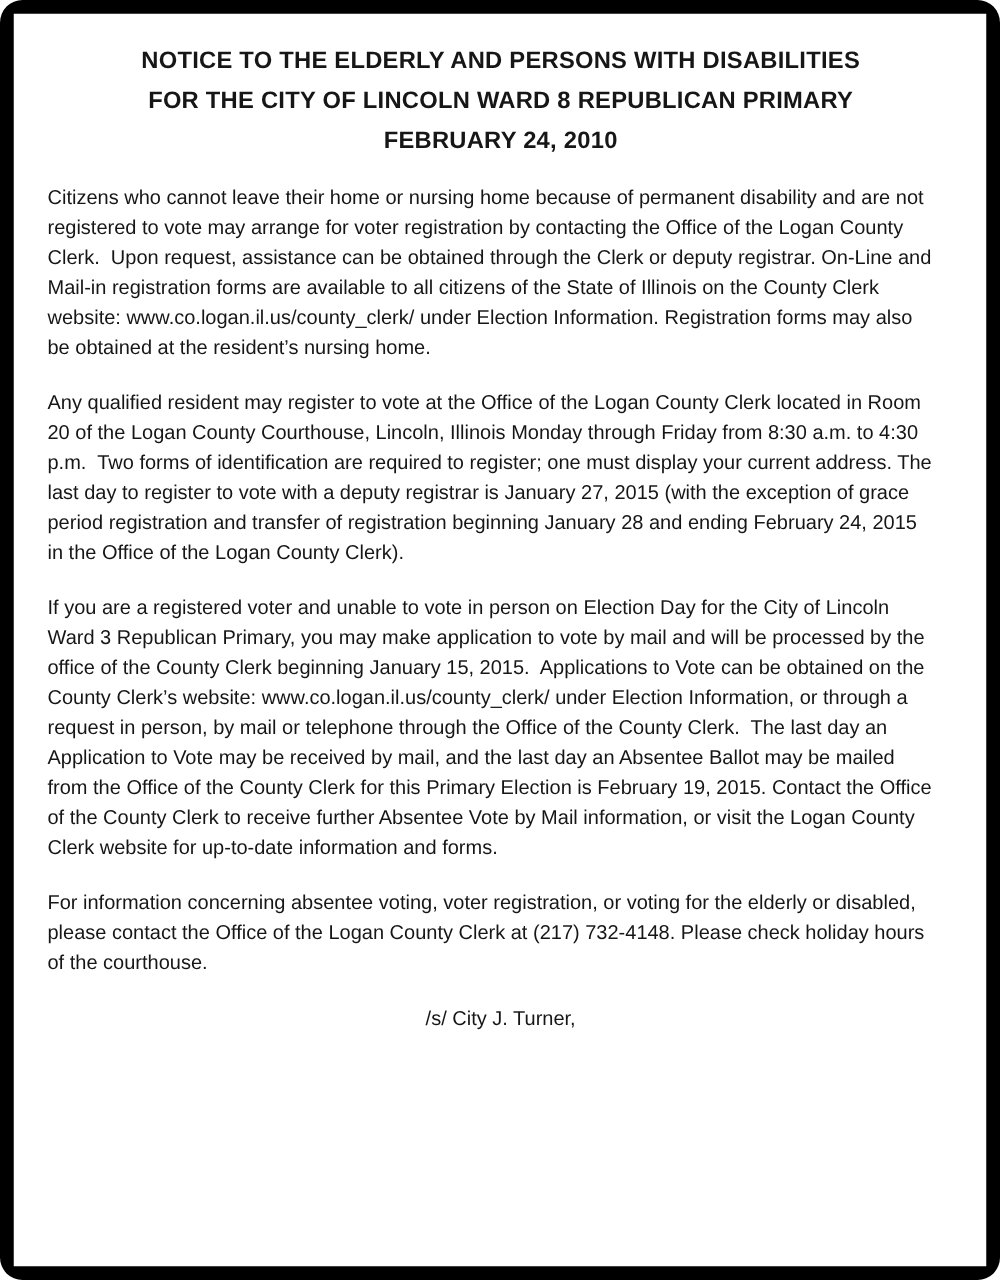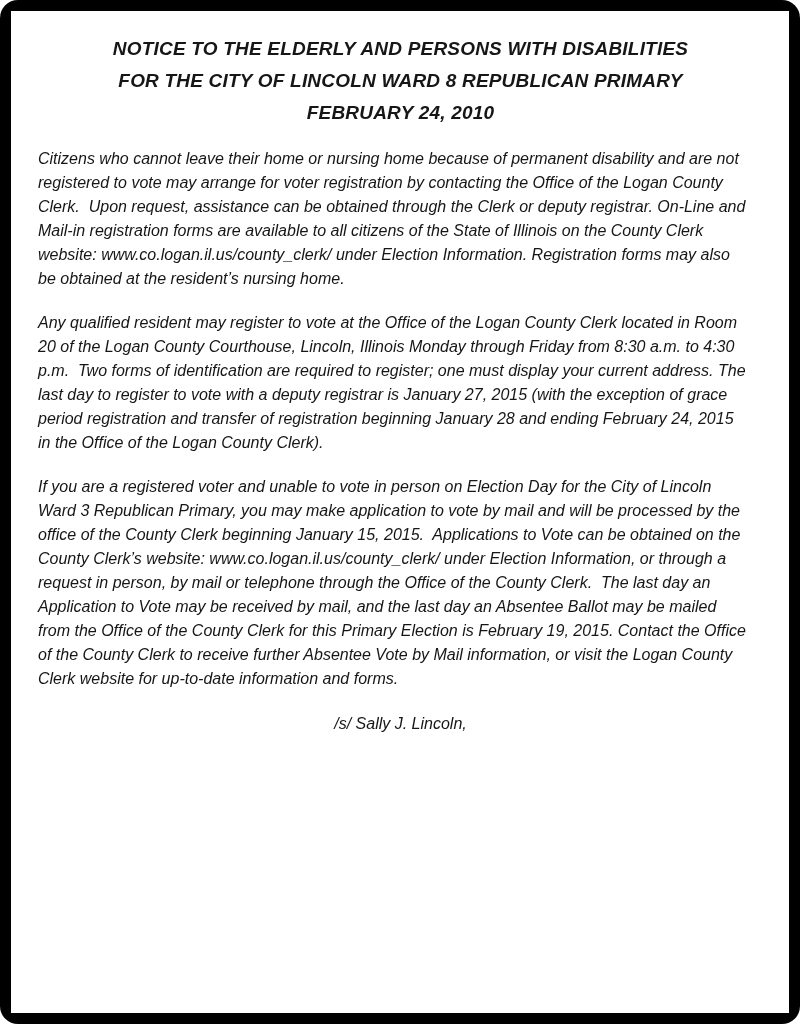--- a/index.html
+++ b/index.html
@@ -25,21 +25,20 @@
   .page {
     position: absolute;
     top: 11px;
     left: 11px;
     right: 11px;
     bottom: 11px;
     background: #ffffff;
     box-sizing: border-box;
     padding: 16px 26px 0 27px;
     overflow: hidden;
-    font-style: italic;
   }
   .title {
     text-align: center;
     font-weight: bold;
     font-size: 19px;
     line-height: 32px;
     margin: 6px 0 18px 0;
     letter-spacing: 0.2px;
   }
   .title-line {
@@ -75,22 +74,23 @@
     <header class="title">
       <span class="title-line">NOTICE TO THE ELDERLY AND PERSONS WITH DISABILITIES</span>
       <span class="title-line">FOR THE CITY OF LINCOLN WARD 8 REPUBLICAN PRIMARY</span>
       <span class="title-line">FEBRUARY 24, 2010</span>
     </header>
 
     <main>
       <p class="para">Citizens who cannot leave their home or nursing home because of permanent disability and are not registered to vote may arrange for voter registration by contacting the Office of the Logan County Clerk.  Upon request, assistance can be obtained through the Clerk or deputy registrar. On-Line and Mail-in registration forms are available to all citizens of the State of Illinois on the County Clerk website: www.co.logan.il.us/county_clerk/ under Election Information. Registration forms may also be obtained at the resident’s nursing home.</p>
       <p class="para">Any qualified resident may register to vote at the Office of the Logan County Clerk located in Room 20 of the Logan County Courthouse, Lincoln, Illinois Monday through Friday from 8:30 a.m. to 4:30 p.m.  Two forms of identification are required to register; one must display your current address. The last day to register to vote with a deputy registrar is January 27, 2015 (with the exception of grace period registration and transfer of registration beginning January 28 and ending February 24, 2015 in the Office of the Logan County Clerk).</p>
       <p class="para">If you are a registered voter and unable to vote in person on Election Day for the City of Lincoln Ward 3 Republican Primary, you may make application to vote by mail and will be processed by the office of the County Clerk beginning January 15, 2015.  Applications to Vote can be obtained on the County Clerk’s website: www.co.logan.il.us/county_clerk/ under Election Information, or through a request in person, by mail or telephone through the Office of the County Clerk.  The last day an Application to Vote may be received by mail, and the last day an Absentee Ballot may be mailed from the Office of the County Clerk for this Primary Election is February 19, 2015. Contact the Office of the County Clerk to receive further Absentee Vote by Mail information, or visit the Logan County Clerk website for up-to-date information and forms.</p>
+      <p class="para">For information concerning absentee voting, voter registration, or voting for the elderly or disabled, please contact the Office of the Logan County Clerk at (217) 732-4148. Please check holiday hours of the courthouse.</p>
     </main>
 
     <div class="signature">
       <div class="sig-inner">
-        <div>/s/ Sally J. Lincoln,</div>
+        <div>/s/ City J. Turner,</div>
       </div>
     </div>
 
   </div>
 </div>
 
 </body></html>

